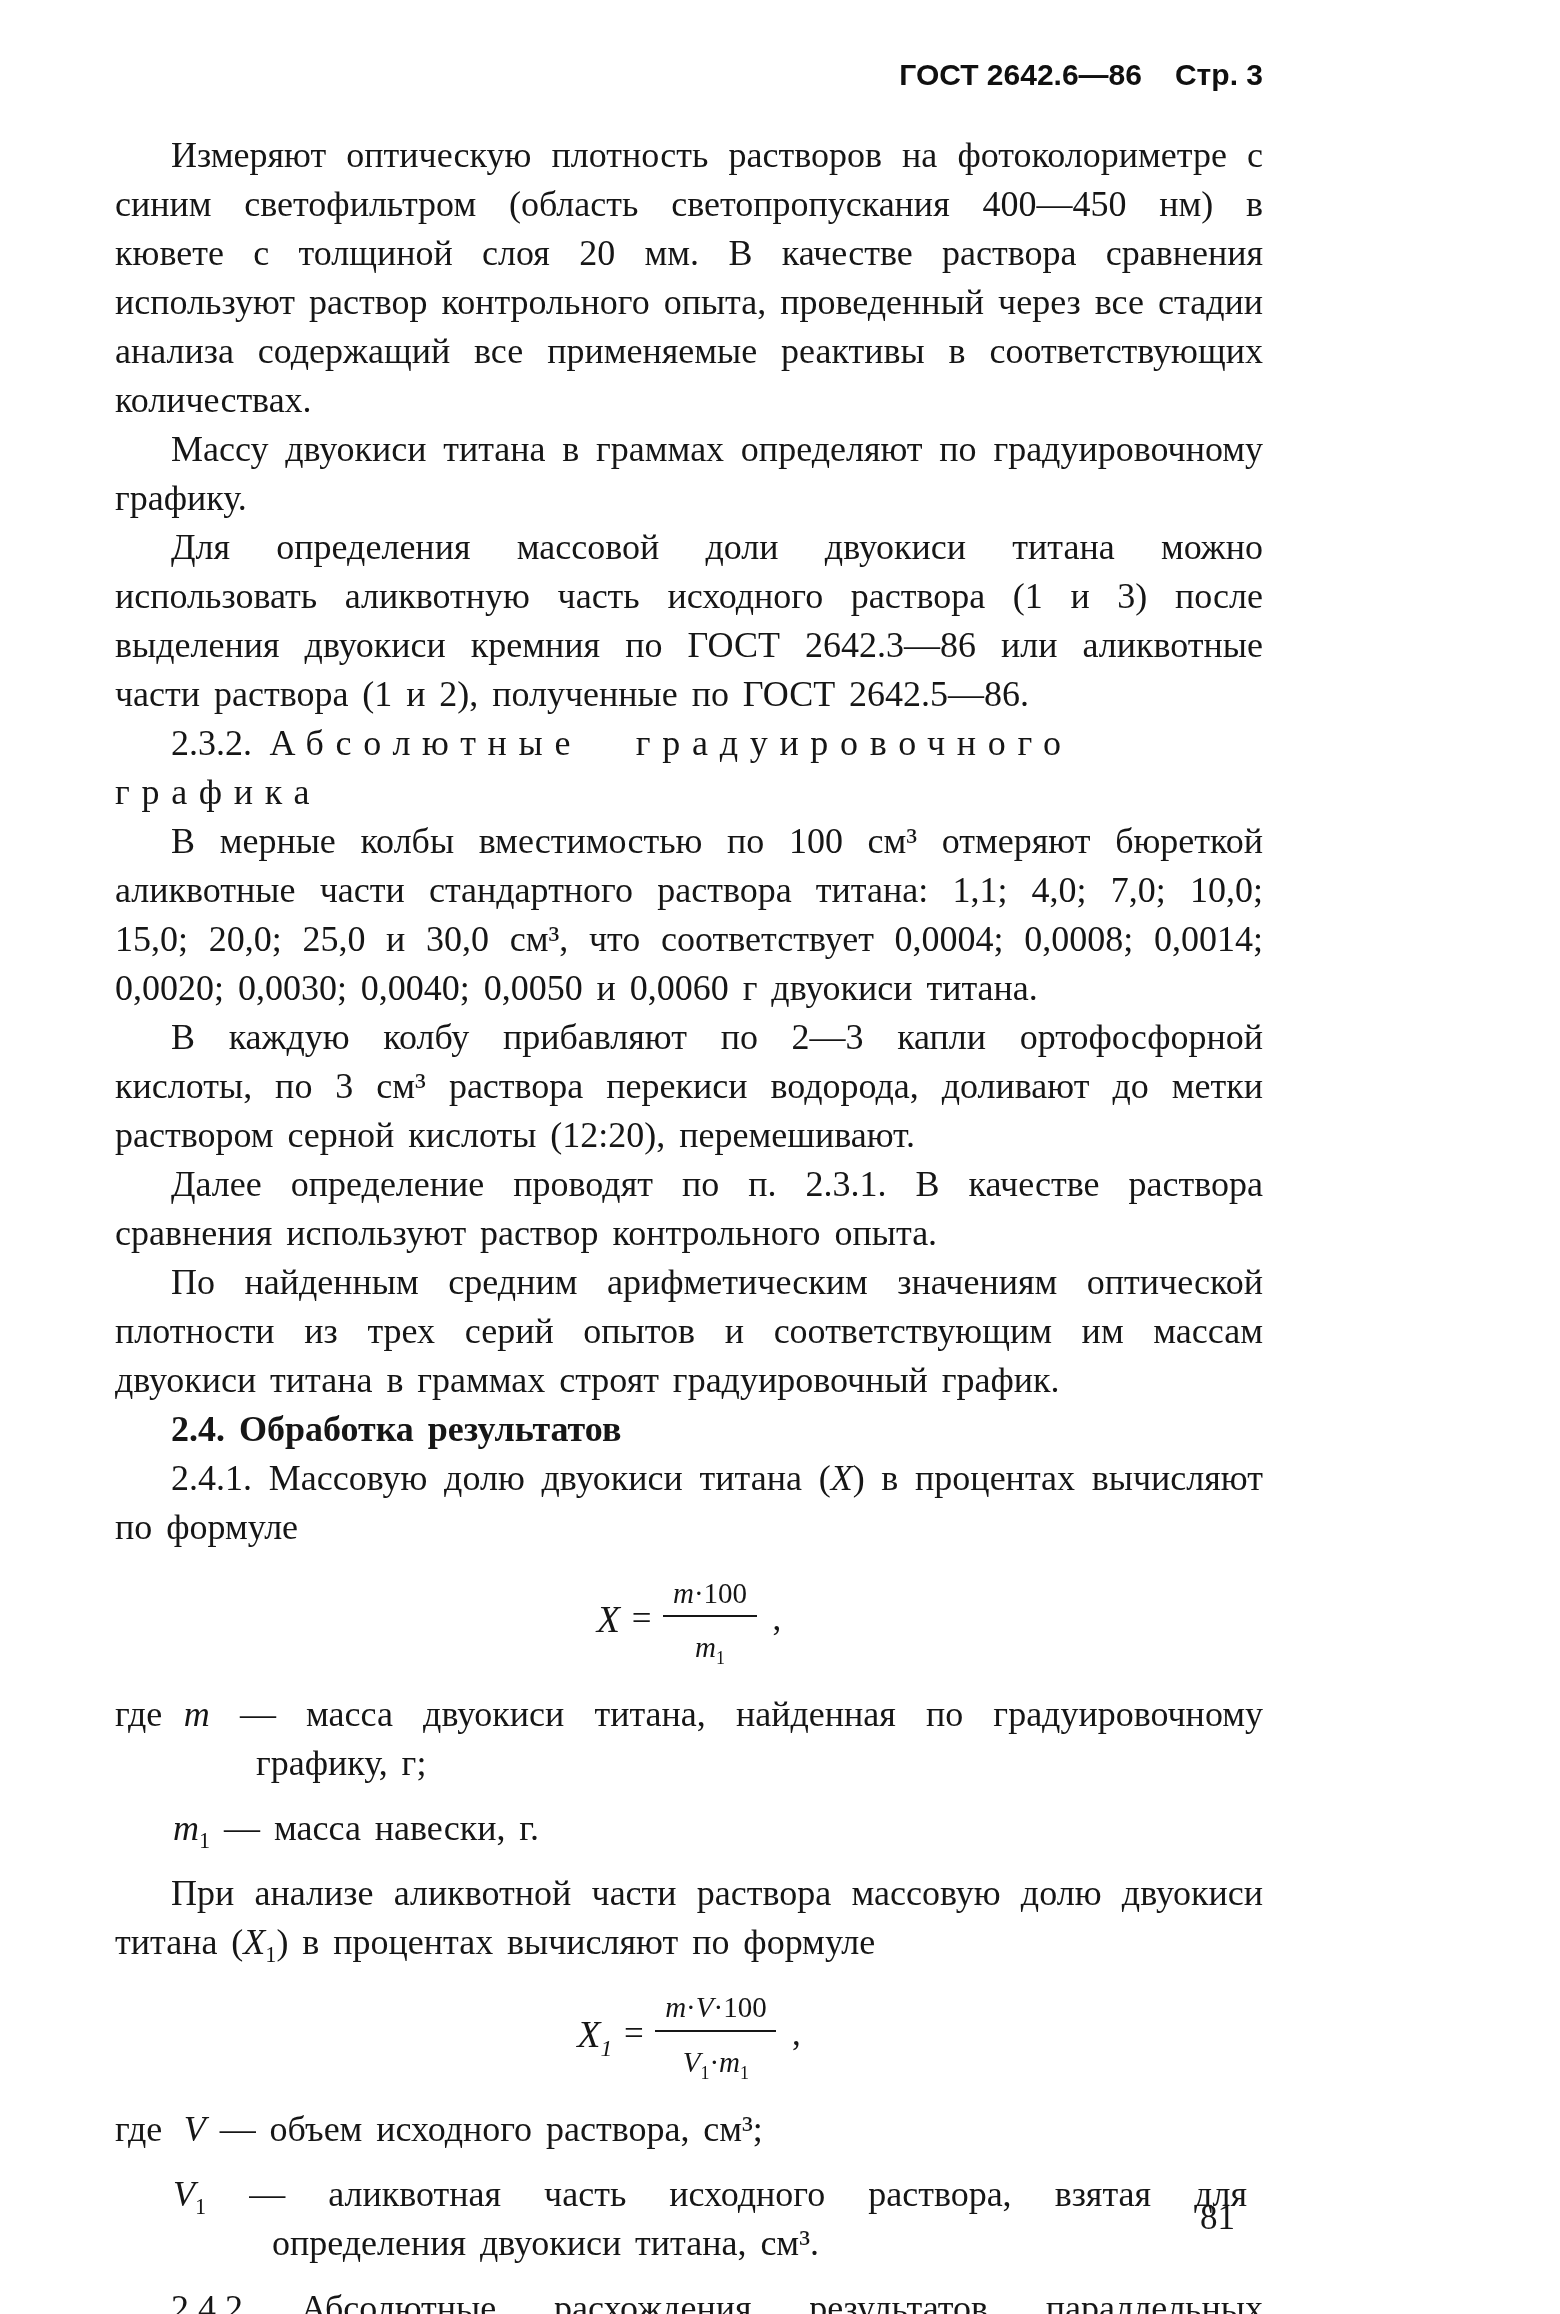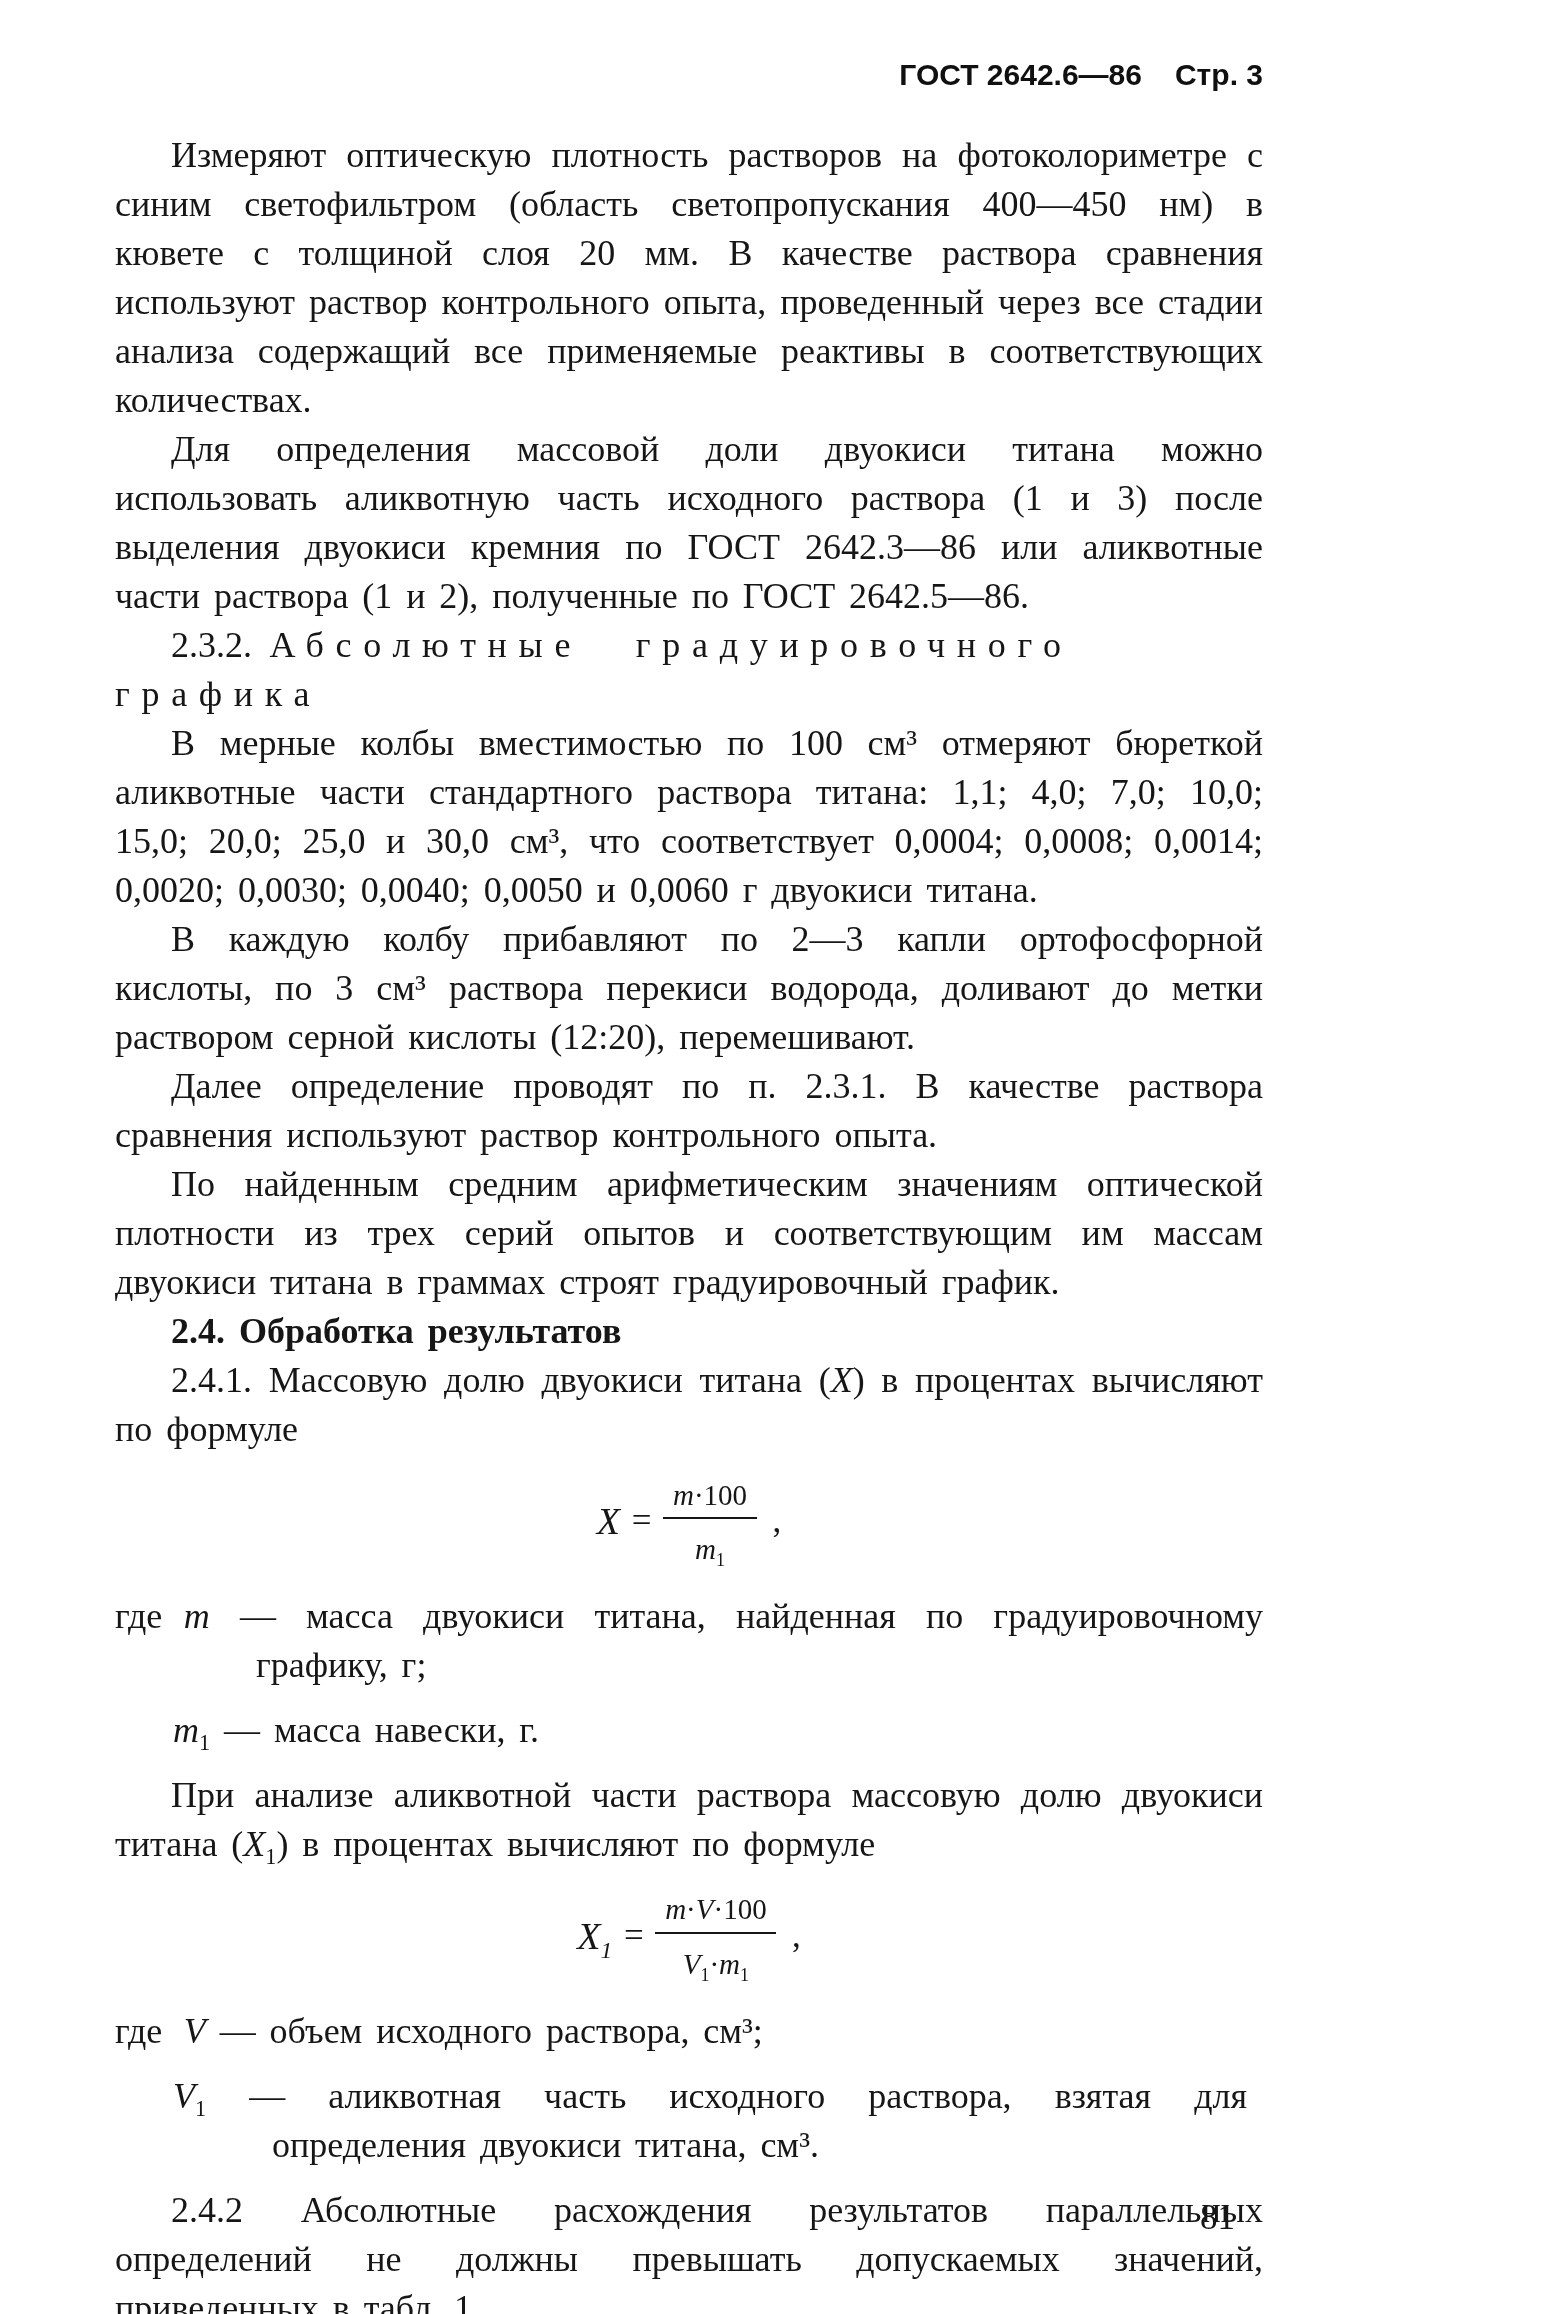--- a/index.html
+++ b/index.html
@@ -93,20 +93,21 @@
 
 <div class="sheet">
 
   <header class="hdr">
     <span>ГОСТ 2642.6—86</span>
     <span>Стр. 3</span>
   </header>
 
   <p class="para">Измеряют оптическую плотность растворов на фотоколориметре с синим светофильтром (область светопропускания 400—450 нм) в кювете с толщиной слоя 20 мм. В качестве раствора сравнения используют раствор контрольного опыта, проведенный через все стадии анализа содержащий все применяемые реактивы в соответствующих количествах.</p>
 
+  <p class="para">Массу двуокиси титана в граммах определяют по градуировочному графику.</p>
 
   <p class="para">Для определения массовой доли двуокиси титана можно использовать аликвотную часть исходного раствора (1 и 3) после выделения двуокиси кремния по ГОСТ 2642.3—86 или аликвотные части раствора (1 и 2), полученные по ГОСТ 2642.5—86.</p>
 
   <p class="h232"><span class="hnum">2.3.2.</span><span class="hsp">Абсолютные градуировочного графика</span></p>
 
   <p class="para">В мерные колбы вместимостью по 100 см³ отмеряют бюреткой аликвотные части стандартного раствора титана: 1,1; 4,0; 7,0; 10,0; 15,0; 20,0; 25,0 и 30,0 см³, что соответствует 0,0004; 0,0008; 0,0014; 0,0020; 0,0030; 0,0040; 0,0050 и 0,0060 г двуокиси титана.</p>
 
   <p class="para">В каждую колбу прибавляют по 2—3 капли ортофосфорной кислоты, по 3 см³ раствора перекиси водорода, доливают до метки раствором серной кислоты (12:20), перемешивают.</p>
 
   <p class="para">Далее определение проводят по п. 2.3.1. В качестве раствора сравнения используют раствор контрольного опыта.</p>

